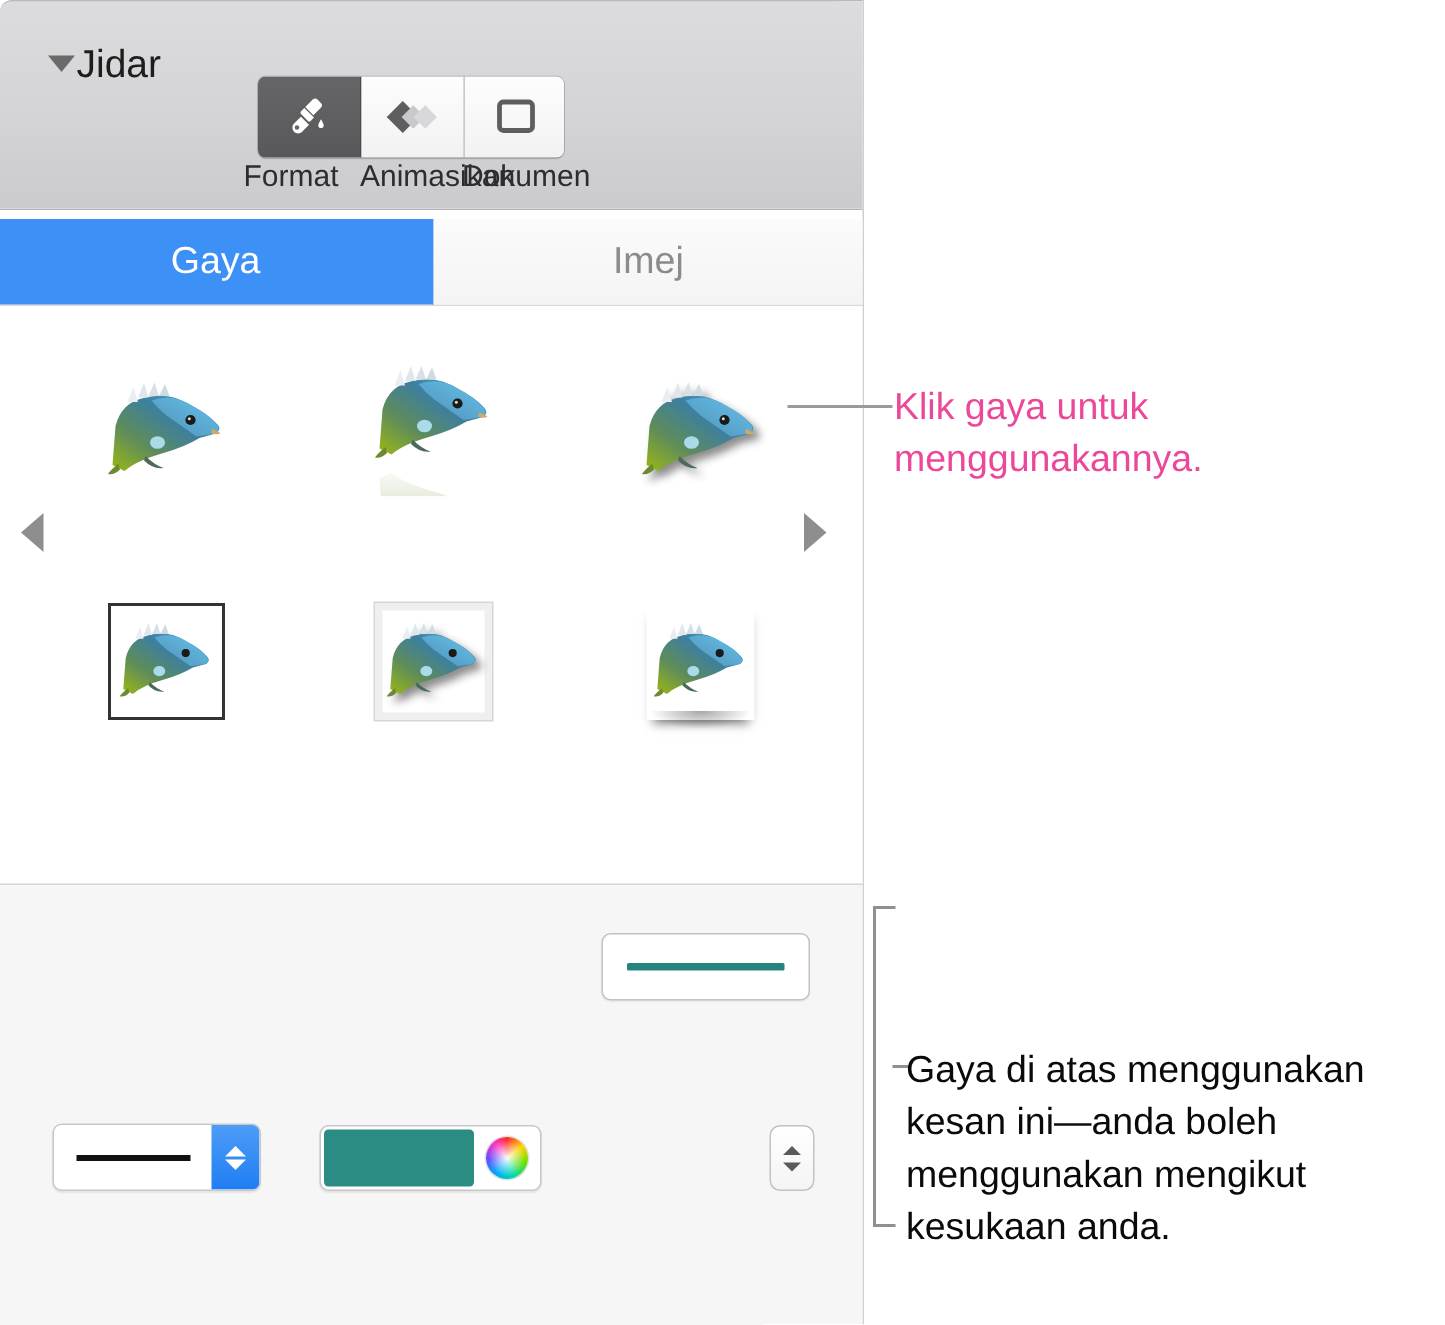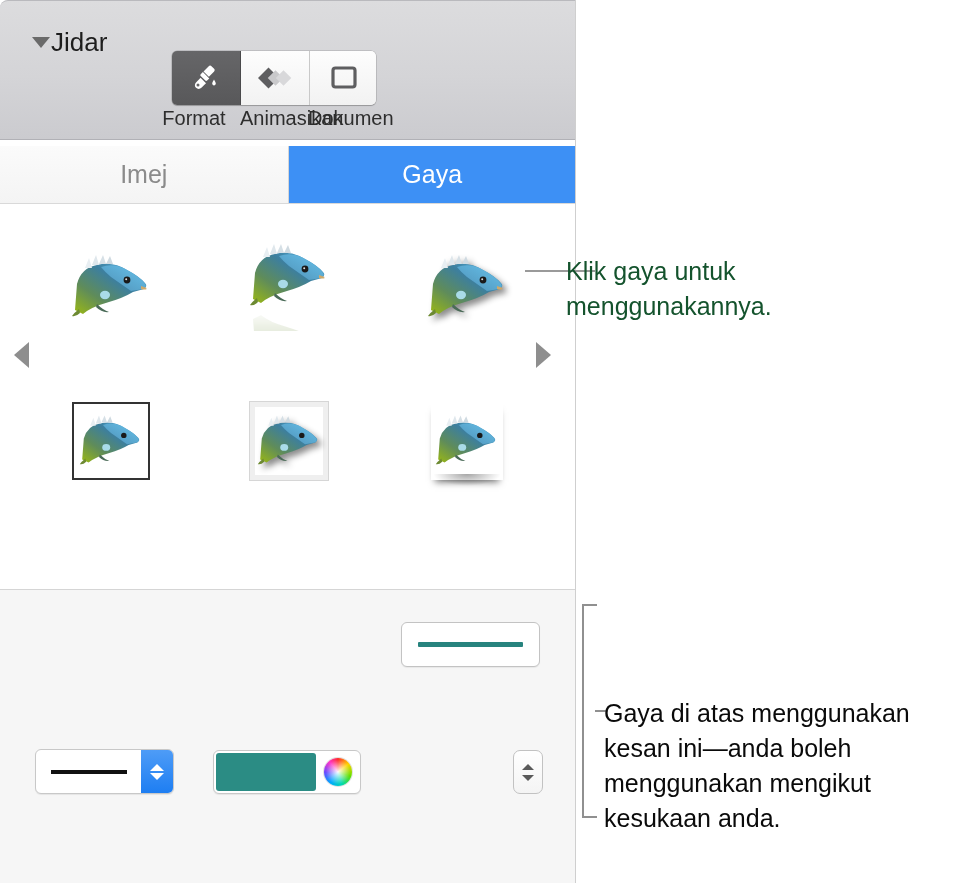--- a/index.html
+++ b/index.html
@@ -419,25 +419,25 @@
 
   
   #callout-1-line {
     position: absolute;
     left: 525px; top: 270px;
     width: 70px; height: 2px;
     background: #9a9a9a;
   }
   #callout-1-text {
     position: absolute;
-    left: 566px; top: 254px;
+    left: 596px; top: 254px;
     width: 360px;
     font-size: 25px;
     line-height: 35px;
-    color: #14532d;
+    color: #ec4899;
   }
 
   #callout-2-bracket {
     position: absolute;
     left: 582px; top: 604px;
     width: 15px;
     height: 214px;
     border: 2px solid #909090;
     border-right: none;
     box-sizing: border-box;
@@ -491,22 +491,22 @@
         </svg>
       </div>
     </div>
 
     <div class="seg-label" id="label-format">Format</div>
     <div class="seg-label" id="label-animate">Animasikan</div>
     <div class="seg-label" id="label-document">Dokumen</div>
   </div>
 
   <div id="tab-bar">
+    <div class="tab active">Gaya</div>
     <div class="tab">Imej</div>
-    <div class="tab active">Gaya</div>
   </div>
 
   <div id="styles-gallery">
 
     <div class="thumb-row" id="thumb-row-1">
 
       <div class="thumb-cell">
         <div class="iguana">
           <svg viewBox="0 0 80 66">
             <defs>

